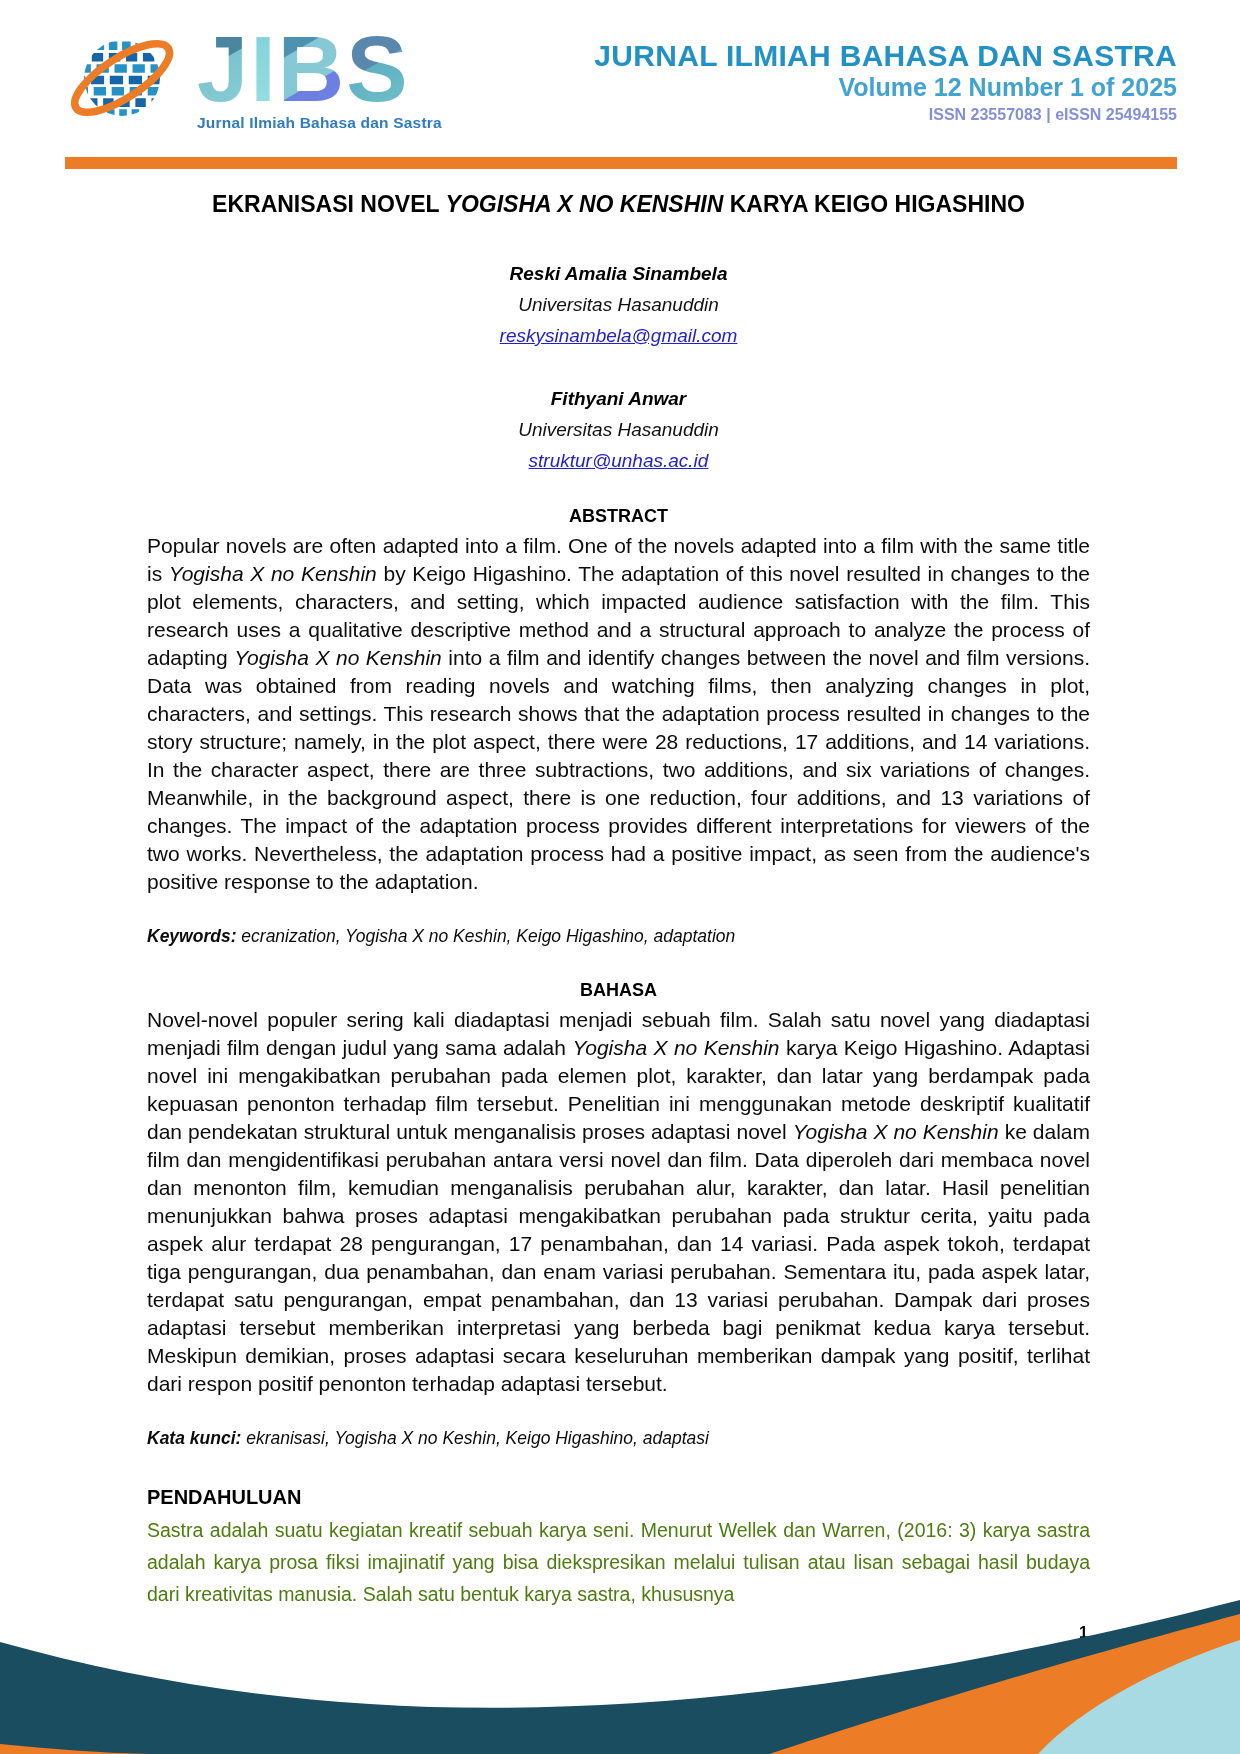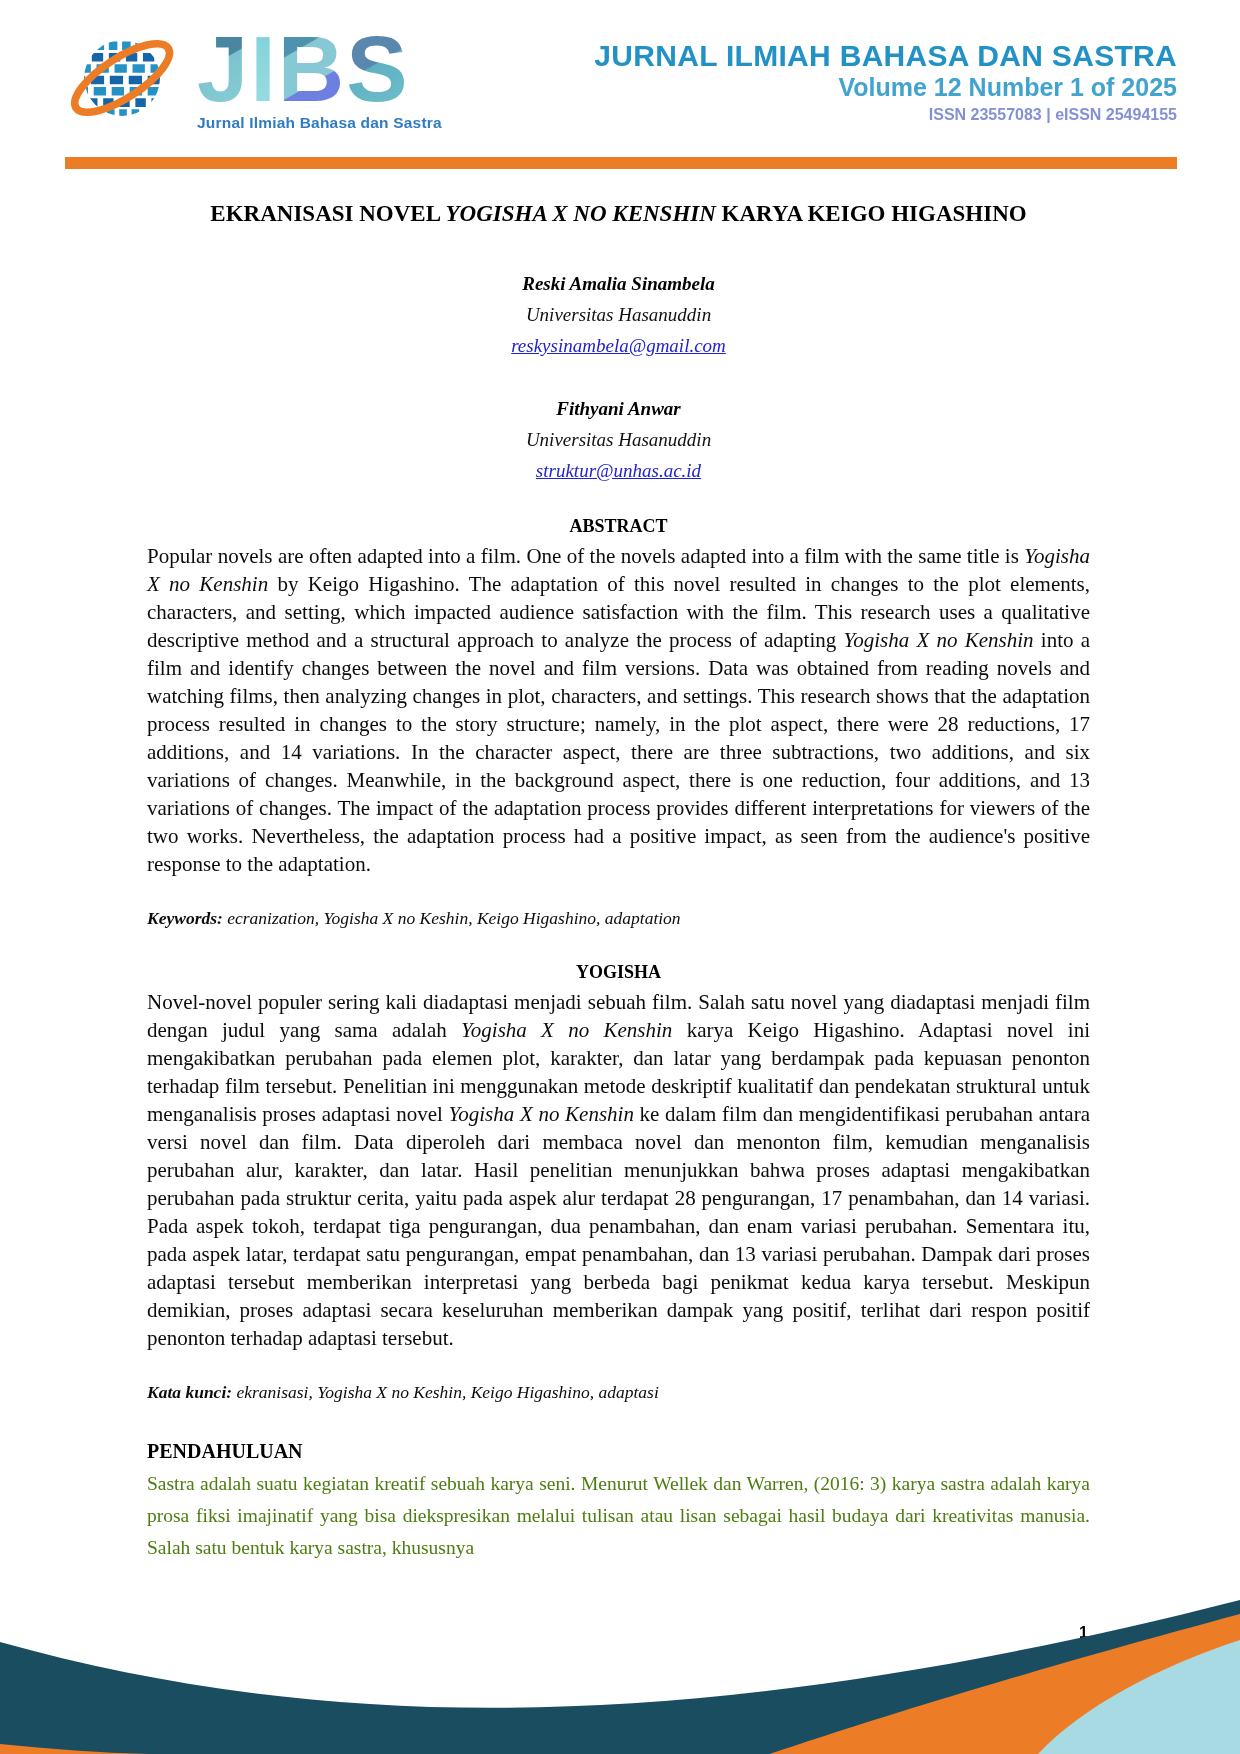--- a/index.html
+++ b/index.html
@@ -29,21 +29,21 @@
   .logo-acronym .l1{background-image:linear-gradient(180deg,#7ed0da 0%,#9adfe2 100%);-webkit-text-fill-color:transparent;}
   .logo-acronym .l2{background-image:linear-gradient(150deg,#4d93b0 0%,#4d93b0 30%,#86c9d4 31%,#86c9d4 60%,#6e7fe2 61%,#6e7fe2 100%);-webkit-text-fill-color:transparent;}
   .logo-acronym .l3{background-image:linear-gradient(150deg,#5a87ad 0%,#5a87ad 45%,#5fb1c2 46%,#74c2cc 100%);-webkit-text-fill-color:transparent;}
   .logo-tagline{display:block;margin-top:2px;font-size:15.5px;font-weight:bold;color:#2f7cc0;letter-spacing:.2px;}
   .header-right{text-align:right;padding-top:16px;}
   .hr-title{font-size:30px;font-weight:bold;color:#2291c6;letter-spacing:.3px;line-height:32px;}
   .hr-volume{font-size:25px;font-weight:bold;color:#41a3ce;line-height:30px;}
   .hr-issn{font-size:16px;font-weight:bold;color:#8390d8;line-height:25px;}
   .orange-bar{position:absolute;top:157px;left:65px;width:1112px;height:12px;background:#ec7c26;}
   
-  .content{position:absolute;top:173px;left:147px;width:943px;font-family:Liberation Serif, serif;}
+  .content{position:absolute;top:163px;left:147px;width:943px;}
   .article-title{
     margin:27px 0 0;text-align:center;
     font-size:23px;font-weight:bold;line-height:28px;color:#000;
   }
   .author-block{text-align:center;font-size:19px;line-height:31px;}
   .author-block.first{margin-top:40px;}
   .author-block.second{margin-top:32px;}
   .author-name{font-weight:bold;font-style:italic;color:#000;}
   .author-affil{font-style:italic;color:#111;}
   .email-link{font-style:italic;color:#2222cc;text-decoration:underline;cursor:pointer;}
@@ -124,21 +124,21 @@
       <div class="author-name">Fithyani Anwar</div>
       <div class="author-affil">Universitas Hasanuddin</div>
       <div><a class="email-link">struktur@unhas.ac.id</a></div>
     </div>
 
     <h2 class="section-heading">ABSTRACT</h2>
     <p class="abstract-para"><span>Popular novels are often adapted into a film. One of the novels adapted into a film with the same title is </span><span style="font-style: italic;">Yogisha X no Kenshin</span><span> by Keigo Higashino. The adaptation of this novel resulted in changes to the plot elements, characters, and setting, which impacted audience satisfaction with the film. This research uses a qualitative descriptive method and a structural approach to analyze the process of adapting </span><span style="font-style: italic;">Yogisha X no Kenshin</span><span> into a film and identify changes between the novel and film versions. Data was obtained from reading novels and watching films, then analyzing changes in plot, characters, and settings. This research shows that the adaptation process resulted in changes to the story structure; namely, in the plot aspect, there were 28 reductions, 17 additions, and 14 variations. In the character aspect, there are three subtractions, two additions, and six variations of changes. Meanwhile, in the background aspect, there is one reduction, four additions, and 13 variations of changes. The impact of the adaptation process provides different interpretations for viewers of the two works. Nevertheless, the adaptation process had a positive impact, as seen from the audience's positive response to the adaptation.</span></p>
 
     <p class="kw-line"><span class="kw-label">Keywords:</span><span> ecranization, Yogisha X no Keshin, Keigo Higashino, adaptation</span></p>
 
-    <h2 class="section-heading">YOGISHA</h2>
+    <h2 class="section-heading">BAHASA</h2>
     <p class="abstract-para"><span>Novel-novel populer sering kali diadaptasi menjadi sebuah film. Salah satu novel yang diadaptasi menjadi film dengan judul yang sama adalah </span><span style="font-style: italic;">Yogisha X no Kenshin</span><span> karya Keigo Higashino. Adaptasi novel ini mengakibatkan perubahan pada elemen plot, karakter, dan latar yang berdampak pada kepuasan penonton terhadap film tersebut. Penelitian ini menggunakan metode deskriptif kualitatif dan pendekatan struktural untuk menganalisis proses adaptasi novel </span><span style="font-style: italic;">Yogisha X no Kenshin</span><span> ke dalam film dan mengidentifikasi perubahan antara versi novel dan film. Data diperoleh dari membaca novel dan menonton film, kemudian menganalisis perubahan alur, karakter, dan latar. Hasil penelitian menunjukkan bahwa proses adaptasi mengakibatkan perubahan pada struktur cerita, yaitu pada aspek alur terdapat 28 pengurangan, 17 penambahan, dan 14 variasi. Pada aspek tokoh, terdapat tiga pengurangan, dua penambahan, dan enam variasi perubahan. Sementara itu, pada aspek latar, terdapat satu pengurangan, empat penambahan, dan 13 variasi perubahan. Dampak dari proses adaptasi tersebut memberikan interpretasi yang berbeda bagi penikmat kedua karya tersebut. Meskipun demikian, proses adaptasi secara keseluruhan memberikan dampak yang positif, terlihat dari respon positif penonton terhadap adaptasi tersebut.</span></p>
 
     <p class="kw-line"><span class="kw-label">Kata kunci:</span><span> ekranisasi, Yogisha X no Keshin, Keigo Higashino, adaptasi</span></p>
 
     <h2 class="intro-heading">PENDAHULUAN</h2>
     <p class="intro-para">Sastra adalah suatu kegiatan kreatif sebuah karya seni. Menurut Wellek dan Warren, (2016: 3) karya sastra adalah karya prosa fiksi imajinatif yang bisa diekspresikan melalui tulisan atau lisan sebagai hasil budaya dari kreativitas manusia. Salah satu bentuk karya sastra, khususnya</p>
 
   </div>
 
   <div class="page-number">1</div>

